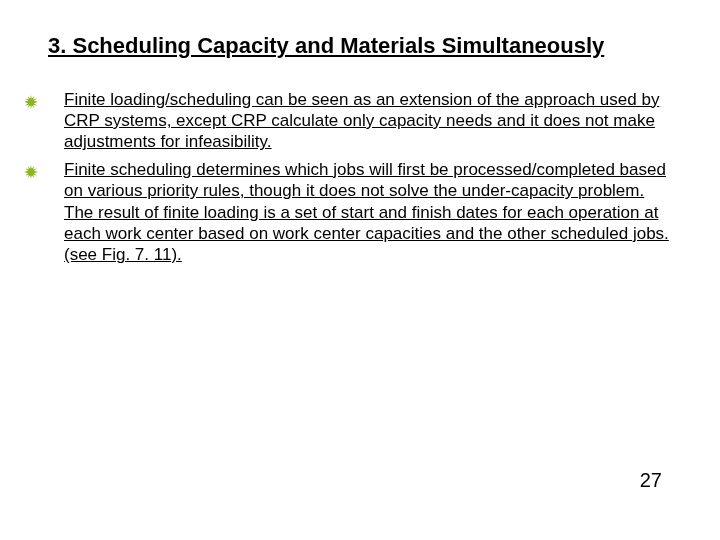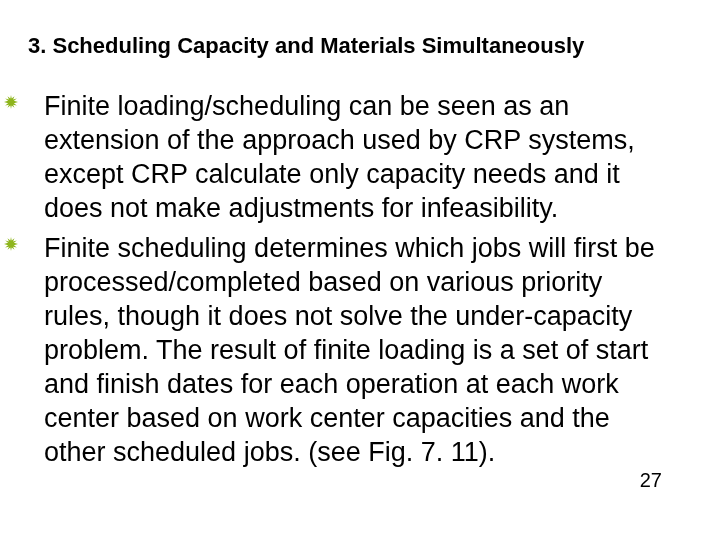--- a/index.html
+++ b/index.html
@@ -9,21 +9,22 @@
     height: 540px;
     background: #ffffff;
     font-family: Arial, Helvetica, sans-serif;
     color: #000;
   }
   .slide {
     position: relative;
     width: 720px;
     height: 528px;
     box-sizing: border-box;
-    padding: 32px 50px 0 22px;
+    padding: 32px 50px 0 42px;
+    text-decoration: underline;
   }
   .title {
     font-size: 22px;
     font-weight: bold;
     margin: 0 0 28px 6px;
     line-height: 1.3;
   }
   .bullet-row {
     display: flex;
     align-items: flex-start;
@@ -31,21 +32,21 @@
   }
   .bullet-icon {
     flex: 0 0 auto;
     width: 14px;
     height: 14px;
     margin-top: 6px;
     margin-right: 26px;
     margin-left: -18px;
   }
   .bullet-text {
-    font-size: 27px;
+    font-size: 17px;
     line-height: 1.26;
     flex: 1 1 auto;
   }
   .page-number {
     position: absolute;
     right: 58px;
     bottom: 36px;
     font-size: 20px;
     color: #000;
   }

